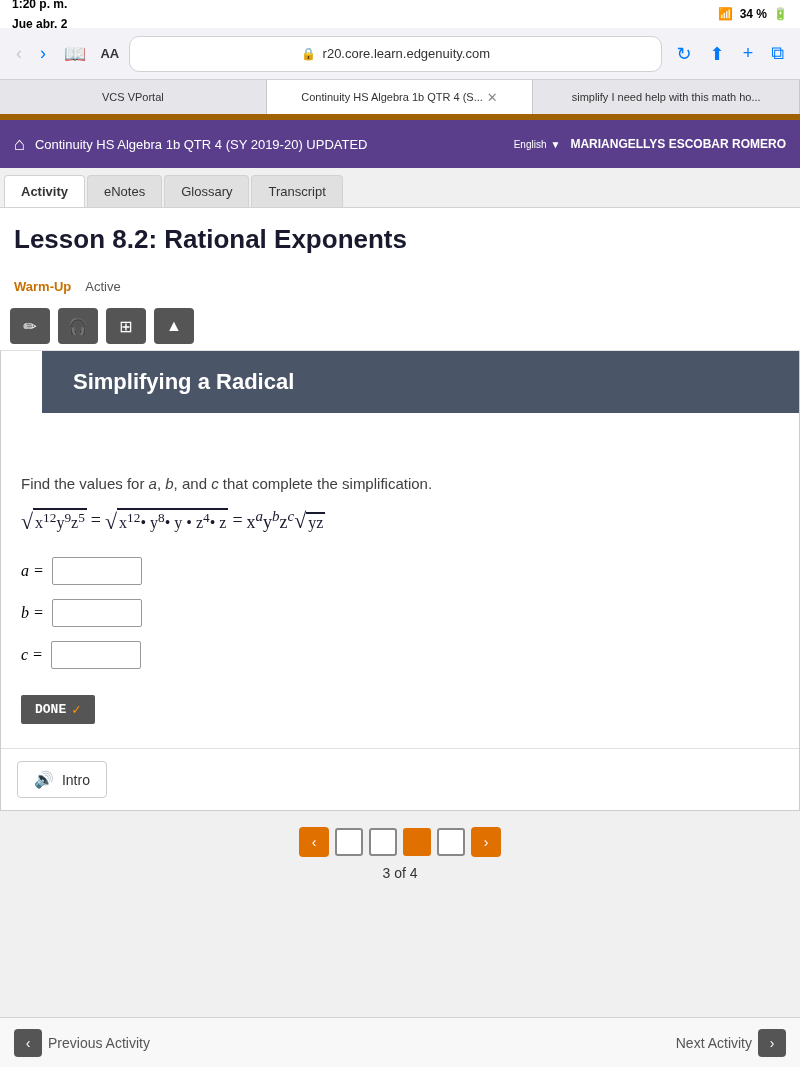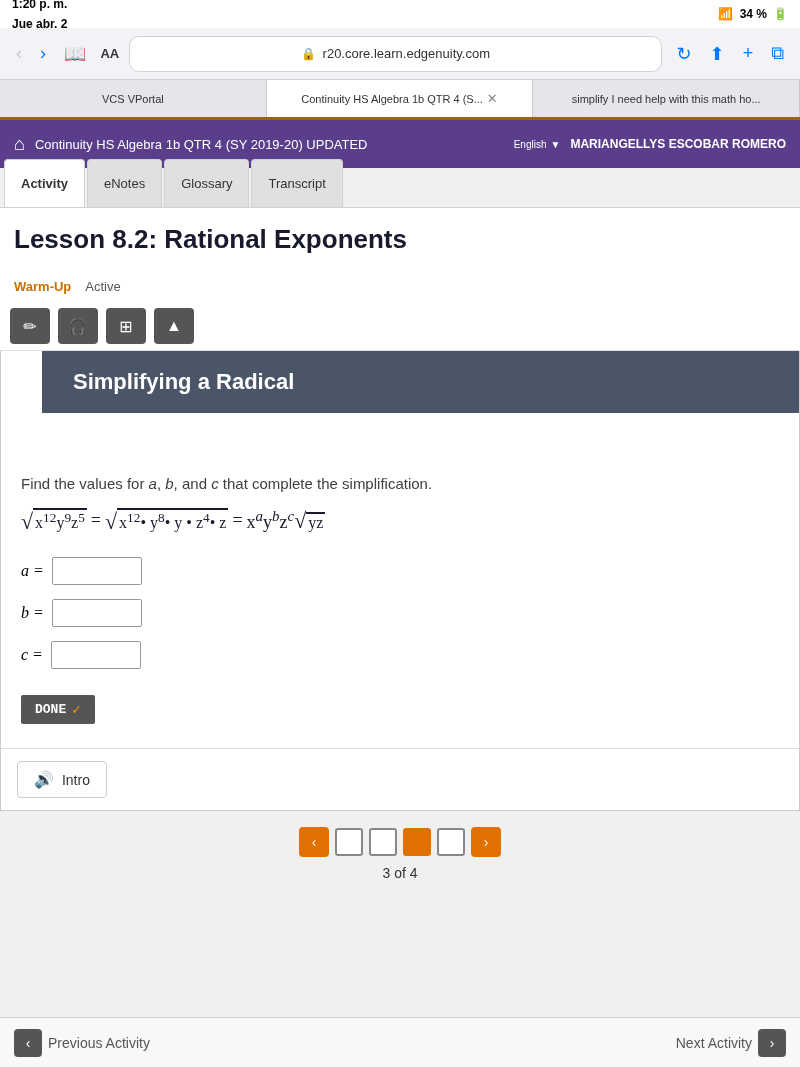--- a/index.html
+++ b/index.html
@@ -49,21 +49,21 @@
       border: 1px solid #d1d1d6;
     }
     .address-bar .lock-icon { color: #555; font-size: 12px; }
     .nav-action-btn { background: none; border: none; cursor: pointer; font-size: 18px; color: #007aff; padding: 4px; }
 
     
     .browser-tabs {
       background: #e5e5ea;
       display: flex;
       height: 40px;
-      border-bottom: 3px solid #a16207;
+      border-bottom: 6px solid #a16207;
     }
     .browser-tab {
       flex: 1;
       display: flex;
       align-items: center;
       justify-content: center;
       font-size: 11px;
       color: #333;
       padding: 0 8px;
       border-right: 1px solid #c7c7cc;
@@ -96,21 +96,21 @@
     
     .content-tabs {
       background: #f0f0f0;
       display: flex;
       border-bottom: 1px solid #d1d1d6;
       padding: 0 4px;
       height: 40px;
       align-items: flex-end;
     }
     .content-tab {
-      padding: 16px 16px;
+      padding: 8px 16px;
       font-size: 13px;
       cursor: pointer;
       border: 1px solid #d1d1d6;
       border-bottom: none;
       border-radius: 4px 4px 0 0;
       background: #e0e0e0;
       margin-right: 2px;
       color: #333;
     }
     .content-tab.active { background: white; font-weight: 600; }

